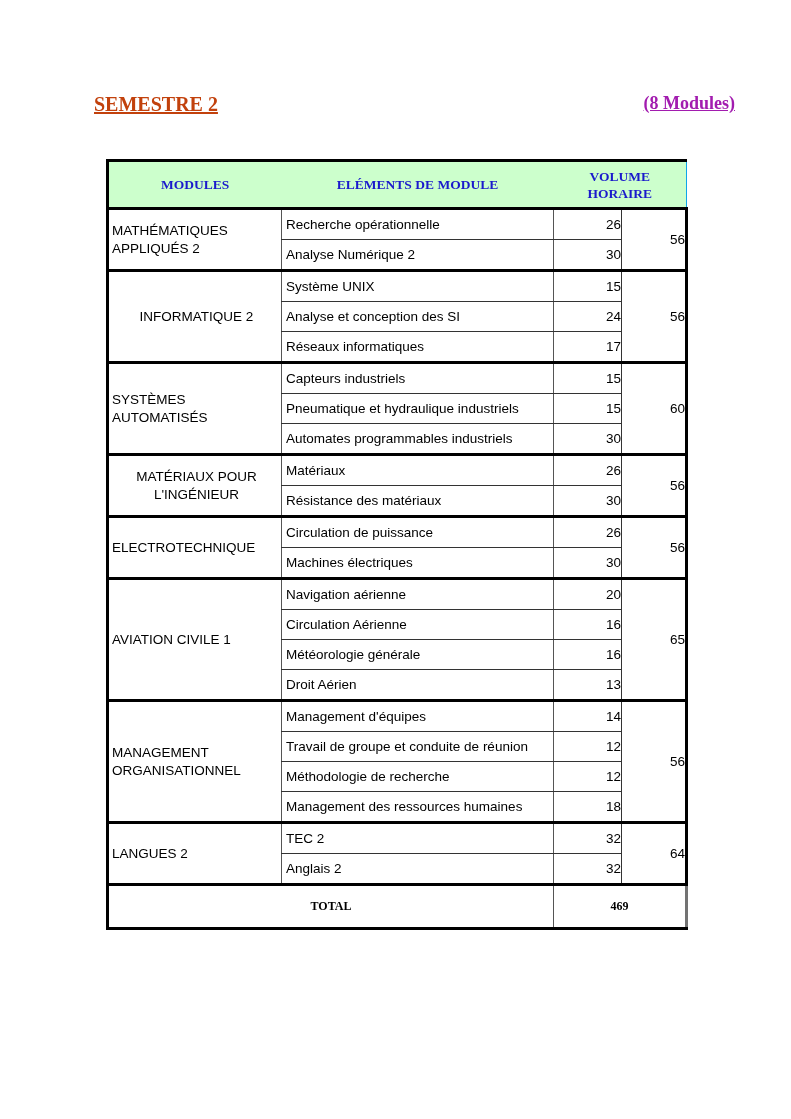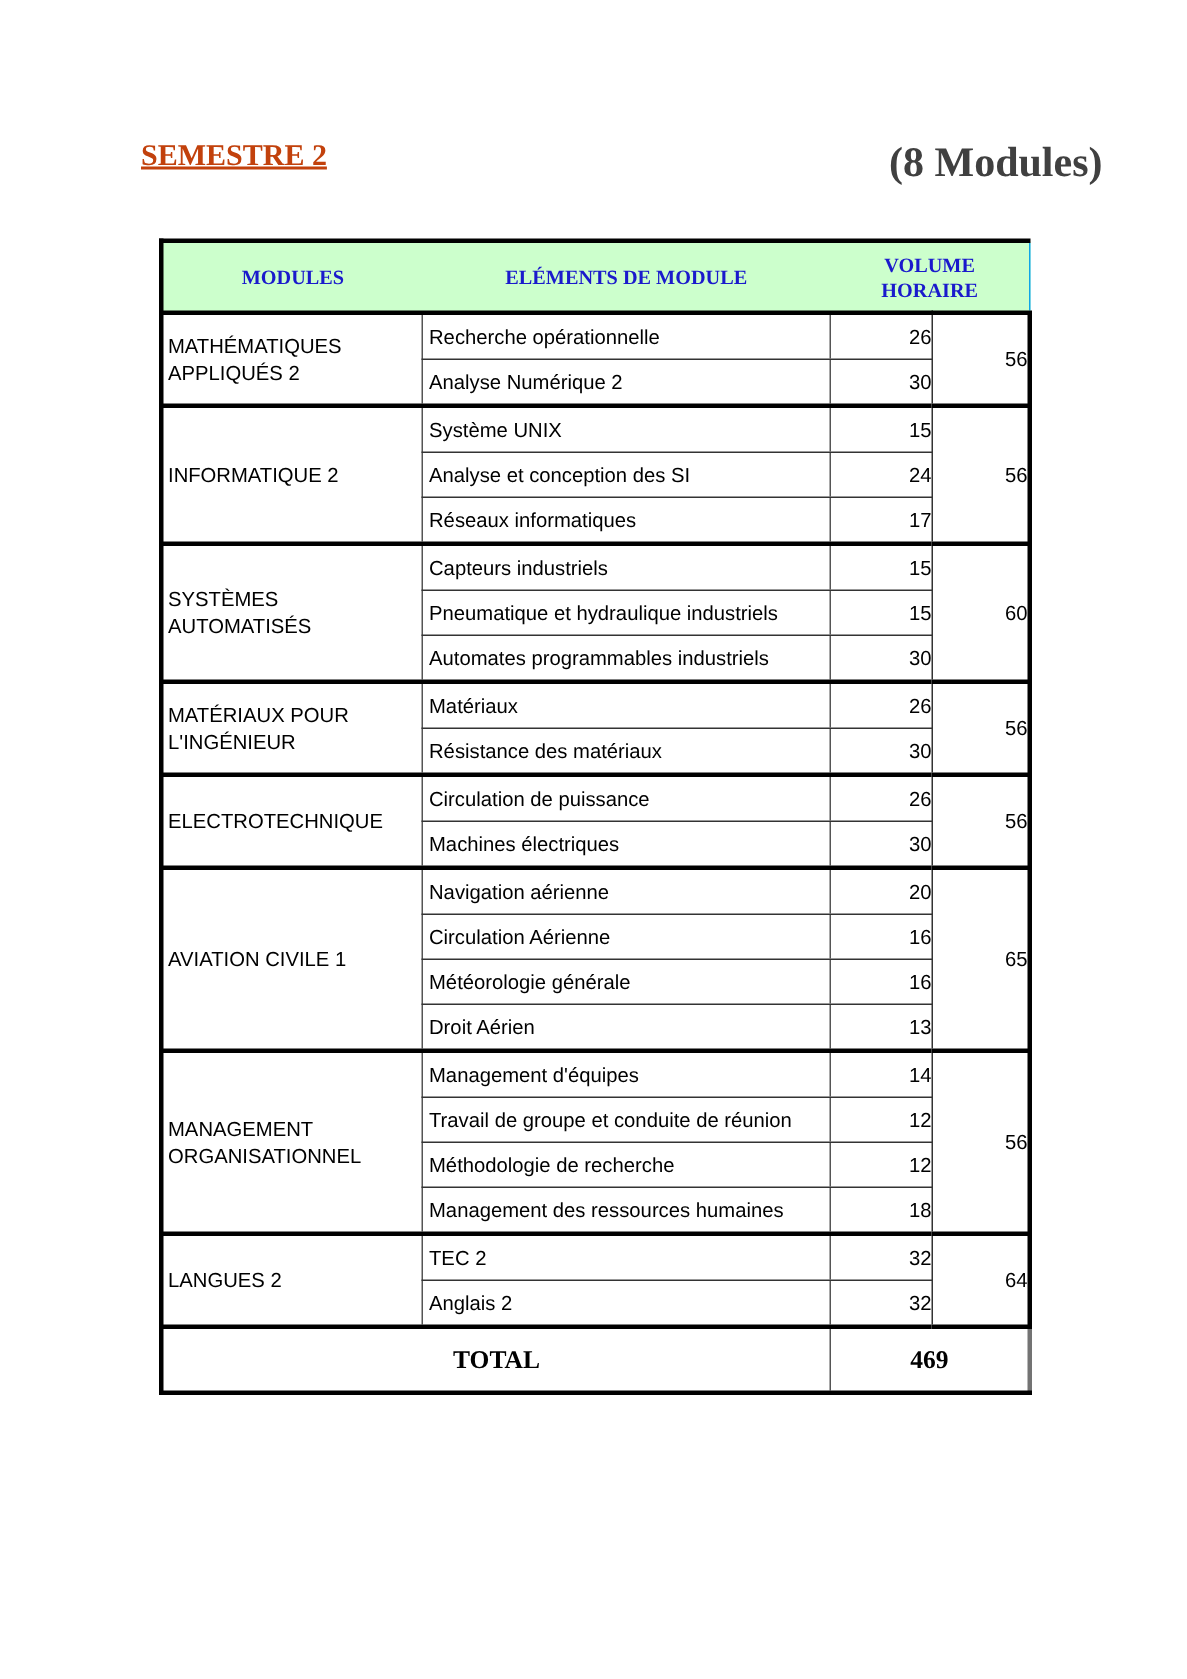--- a/index.html
+++ b/index.html
@@ -1,31 +1,31 @@
 <!DOCTYPE html>
 <html><head>
 <meta charset="utf-8">
 <style>
   html, body { margin: 0; padding: 0; background: #ffffff; }
   body { width: 791px; height: 1119px; position: relative; font-family: "Liberation Sans", sans-serif; color: #000; }
   .title-row { position: absolute; left: 94px; top: 93px; width: 641px; height: 28px; }
   .sem-title { position: absolute; left: 0; top: 0; font-family: "Liberation Serif", serif; font-weight: bold; font-size: 20px; color: #c2410c; text-decoration: underline; }
-  .mod-count { position: absolute; right: 0; top: 0; font-family: "Liberation Serif", serif; font-weight: bold; font-size: 28px; color: #404040; }
+  .mod-count { position: absolute; right: 0; top: 0; font-family: "Liberation Serif", serif; font-weight: bold; font-size: 18px; color: #a21caf; text-decoration: underline; }
   table.prog { position: absolute; left: 106px; top: 159px; width: 579px; border-collapse: collapse; table-layout: fixed; border-radius: 29px; }
   table.prog td, table.prog th { padding: 0; font-size: 13.5px; }
   th.hdr { background: #ccffcc; color: #1a1acc; font-family: "Liberation Serif", serif; font-weight: bold; font-size: 14.5px; height: 45px; border-top: 3px solid #000; border-bottom: 3px solid #000; text-align: center; line-height: 17px; }
   th.hdr.first { border-left: 3px solid #000; }
   th.hdr.last { border-right: 1px solid #0ea5e9; text-align: center; }
   td.mod { border-left: 3px solid #000; padding-left: 3px !important; vertical-align: middle; line-height: 18px; }
   td.el { padding-left: 4px !important; height: 29px; vertical-align: middle; border-left: 1px solid #555; }
   td.hr { text-align: right; border-left: 1px solid #555; border-right: 1.5px solid #333; vertical-align: middle; }
   td.tot { text-align: right; border-right: 3px solid #000; vertical-align: middle; }
   tr.grp-end td { border-bottom: 3px solid #000; }
   tr.inner td.el, tr.inner td.hr { border-bottom: 1px solid #333; }
-  tr.total-row td { height: 41px; border-bottom: 3px solid #000; font-family: "Liberation Serif", serif; font-weight: bold; font-size: 17px; text-align: center; }
+  tr.total-row td { height: 41px; border-bottom: 3px solid #000; font-family: "Liberation Serif", serif; font-weight: bold; font-size: 12px; text-align: center; }
   tr.total-row td.tl { border-left: 3px solid #000; border-right: 1px solid #555; }
   tr.total-row td.tv { border-right: 3px solid #737373; }
   col.c1 { width: 174px; } col.c2 { width: 272px; } col.c3 { width: 68px; } col.c4 { width: 65px; }
 </style>
 </head>
 <body>
 
 <div class="title-row">
   <span class="sem-title">SEMESTRE 2</span>
   <span class="mod-count">(8 Modules)</span>
@@ -53,21 +53,21 @@
         <td class="mod" rowspan="2" style="border-bottom: 3px solid rgb(0, 0, 0);"><span>MATHÉMATIQUES</span><br><span>APPLIQUÉS 2</span></td>
         <td class="el">Recherche opérationnelle</td>
         <td class="hr">26</td>
         <td class="tot" rowspan="2" style="border-bottom: 3px solid rgb(0, 0, 0);">56</td>
       </tr>
       <tr class="grp-end">
         <td class="el">Analyse Numérique 2</td>
         <td class="hr">30</td>
       </tr>
       <tr class="inner">
-        <td class="mod" rowspan="3" style="border-bottom: 3px solid rgb(0, 0, 0);"><span>INFORMATIQUE 2</span></td>
+        <td class="mod" rowspan="3" style="border-bottom: 3px solid rgb(0, 0, 0); text-align: center;"><span>INFORMATIQUE 2</span></td>
         <td class="el">Système UNIX</td>
         <td class="hr">15</td>
         <td class="tot" rowspan="3" style="border-bottom: 3px solid rgb(0, 0, 0);">56</td>
       </tr>
       <tr class="inner">
         <td class="el">Analyse et conception des SI</td>
         <td class="hr">24</td>
       </tr>
       <tr class="grp-end">
         <td class="el">Réseaux informatiques</td>
@@ -81,21 +81,21 @@
       </tr>
       <tr class="inner">
         <td class="el">Pneumatique et hydraulique industriels</td>
         <td class="hr">15</td>
       </tr>
       <tr class="grp-end">
         <td class="el">Automates programmables industriels</td>
         <td class="hr">30</td>
       </tr>
       <tr class="inner">
-        <td class="mod" rowspan="2" style="border-bottom: 3px solid rgb(0, 0, 0);"><span>MATÉRIAUX POUR</span><br><span>L'INGÉNIEUR</span></td>
+        <td class="mod" rowspan="2" style="border-bottom: 3px solid rgb(0, 0, 0); text-align: center;"><span>MATÉRIAUX POUR</span><br><span>L'INGÉNIEUR</span></td>
         <td class="el">Matériaux</td>
         <td class="hr">26</td>
         <td class="tot" rowspan="2" style="border-bottom: 3px solid rgb(0, 0, 0);">56</td>
       </tr>
       <tr class="grp-end">
         <td class="el">Résistance des matériaux</td>
         <td class="hr">30</td>
       </tr>
       <tr class="inner">
         <td class="mod" rowspan="2" style="border-bottom: 3px solid rgb(0, 0, 0);"><span>ELECTROTECHNIQUE</span></td>

